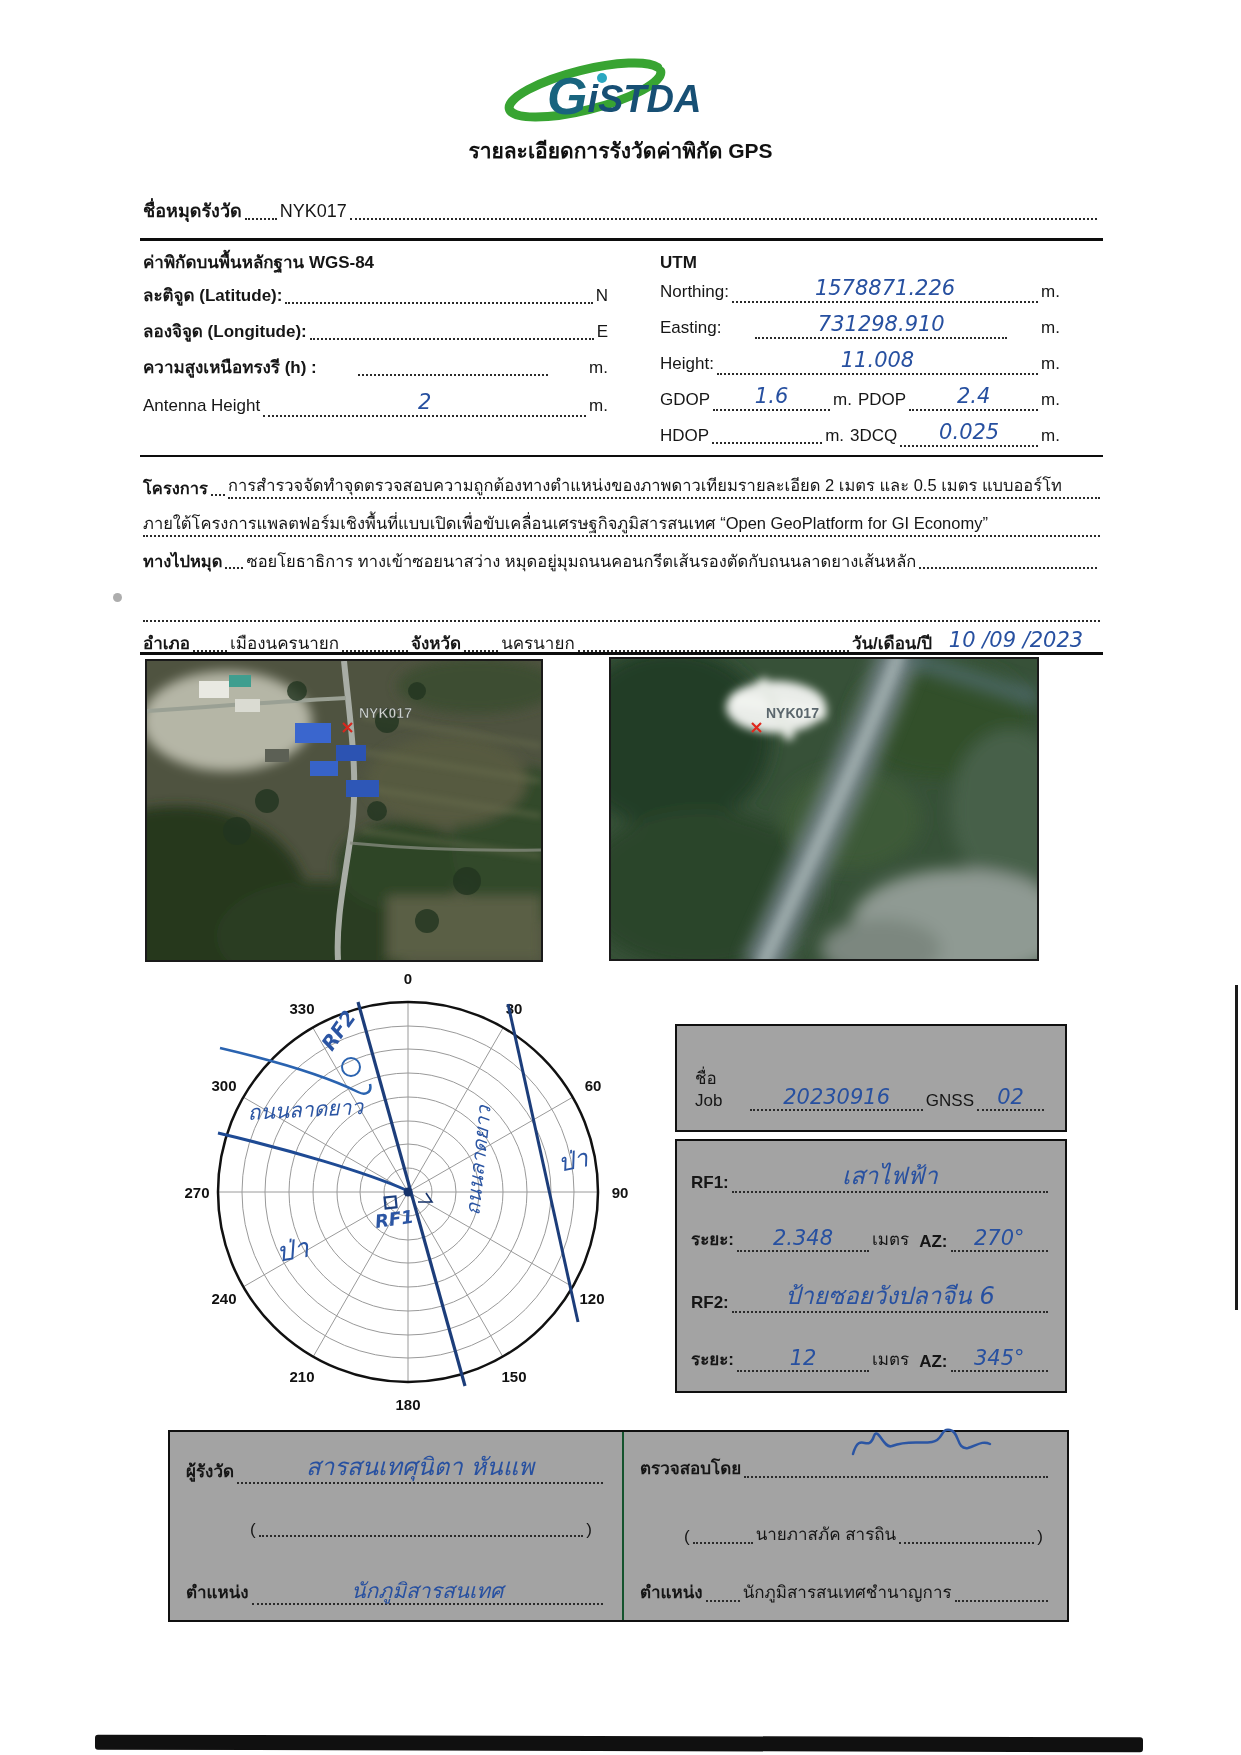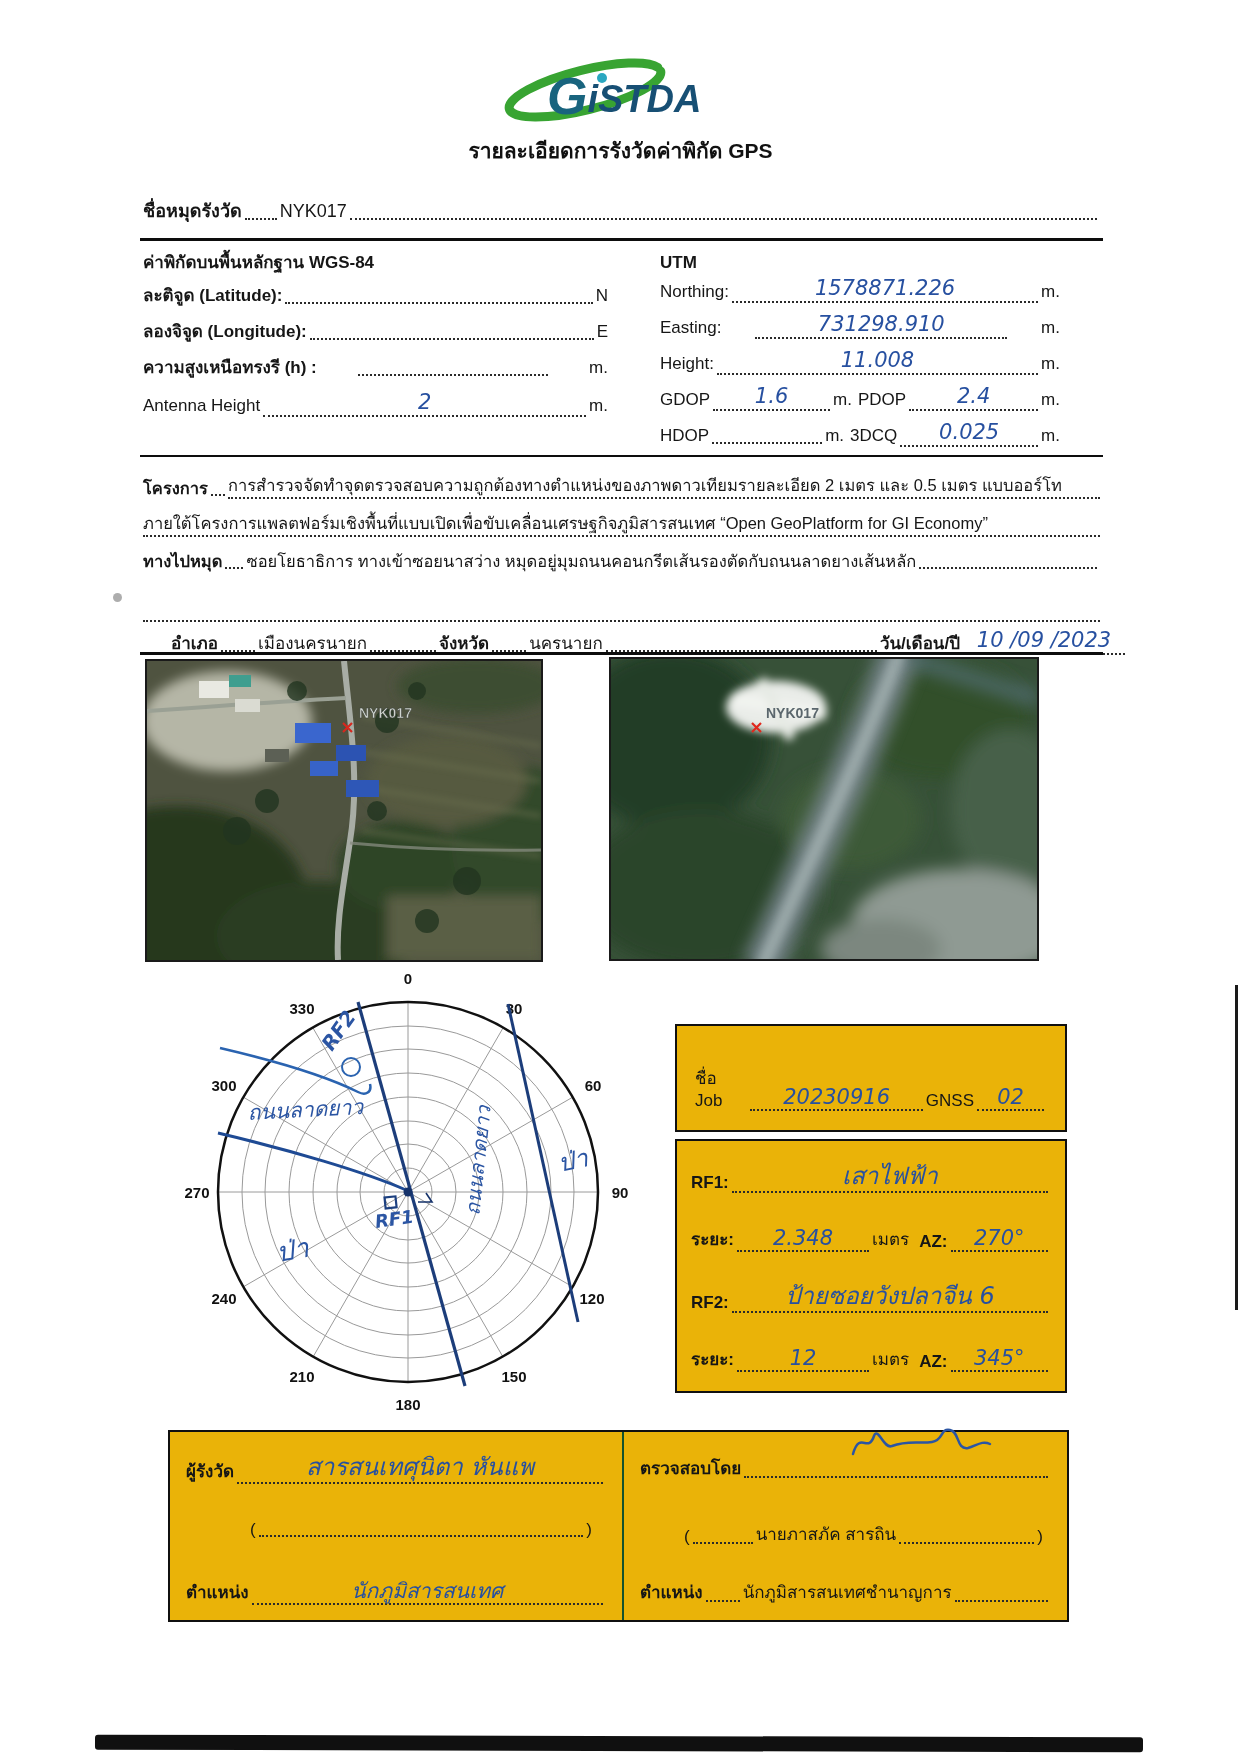--- a/index.html
+++ b/index.html
@@ -9,21 +9,21 @@
   .row{position:absolute;display:flex;align-items:flex-end;font-size:17px;line-height:1.3;color:#161616;}
   .b{font-weight:bold;}
   .dots{border-bottom:2px dotted #2a2a2a;margin:0 3px 3px;min-width:14px;}
   .grow{flex:1;}
   .fill{border-bottom:2px dotted #2a2a2a;text-align:center;margin:0 3px;padding:0 6px;min-width:55px;}
   .hw{color:#2750a0;font-style:italic;font-family:"DejaVu Sans",sans-serif;}
   .hw21{font-size:21px;line-height:1.1;}
   .hw24{font-size:24px;line-height:1.15;}
   .udot{border-bottom:2px dotted #2a2a2a;padding-bottom:1px;}
   .hr{position:absolute;background:#0d0d0d;}
-  .box{position:absolute;border:2px solid #101010;background:#eab308;}
+  .box{position:absolute;border:2px solid #101010;background:#a3a3a3;}
   .map{position:absolute;border:2px solid #1a1a1a;overflow:hidden;background:#44503a;}
   .title{position:absolute;left:0;width:100%;text-align:center;font-weight:bold;font-size:21px;color:#111;}
   .cellrow{position:absolute;display:flex;align-items:flex-end;font-size:17px;}
   svg text{font-family:"Liberation Sans",sans-serif;}
   .phw{fill:#2b55a3;font-style:italic;font-family:"DejaVu Sans",sans-serif;}
 </style>
 </head>
 <body>
 
 <div class="page">
@@ -112,21 +112,21 @@
   <div class="row" style="left:143px;top:513px;width:957px;font-size:16.5px;">
     <span class="udot grow">ภายใต้โครงการแพลตฟอร์มเชิงพื้นที่แบบเปิดเพื่อขับเคลื่อนเศรษฐกิจภูมิสารสนเทศ “Open GeoPlatform for GI Economy”</span>
   </div>
   <div class="row" style="left:143px;top:551px;width:957px;font-size:16.5px;">
     <span class="b">ทางไปหมุด</span>
     <span class="dots" style="width:18px;"></span>
     <span>ซอยโยธาธิการ ทางเข้าซอยนาสว่าง หมุดอยู่มุมถนนคอนกรีตเส้นรองตัดกับถนนลาดยางเส้นหลัก</span>
     <span class="dots grow"></span>
   </div>
   <div class="abs" style="left:143px;top:620px;width:957px;border-bottom:2px dotted #2a2a2a;"></div>
-  <div class="row" style="left:143px;top:629px;width:957px;margin-left:28px;">
+  <div class="row" style="left:143px;top:629px;width:957px;">
     <span class="b">อำเภอ</span>
     <span class="dots" style="width:34px;"></span>
     <span>เมืองนครนายก</span>
     <span class="dots" style="width:66px;"></span>
     <span class="b">จังหวัด</span>
     <span class="dots" style="width:34px;"></span>
     <span>นครนายก</span>
     <span class="dots grow"></span>
     <span class="b">วัน/เดือน/ปี</span>
     <span class="fill" style="width:150px;"><span class="hw hw21">10 /09 /2023</span></span>

